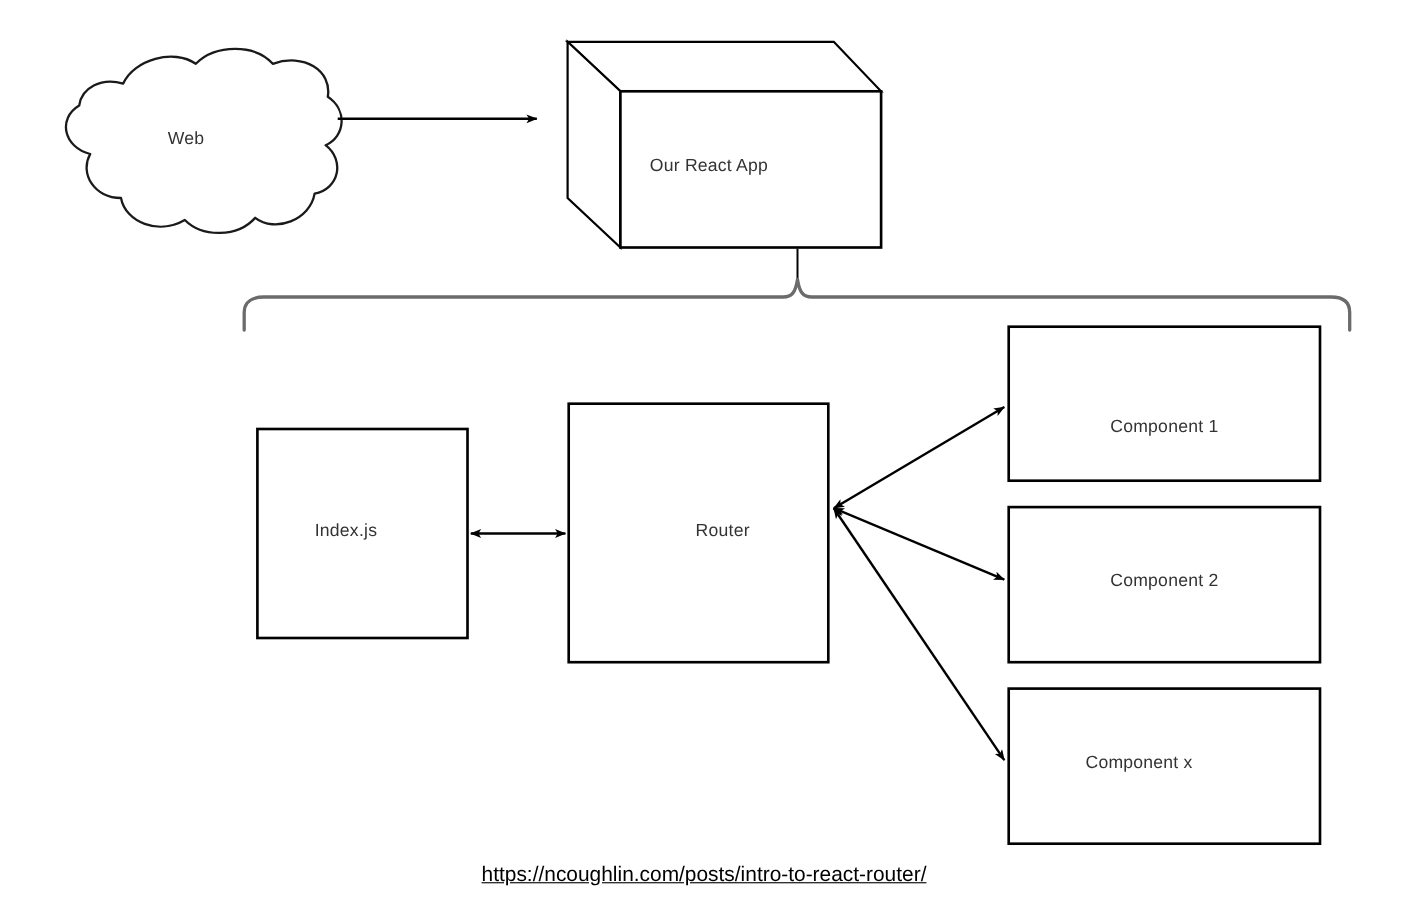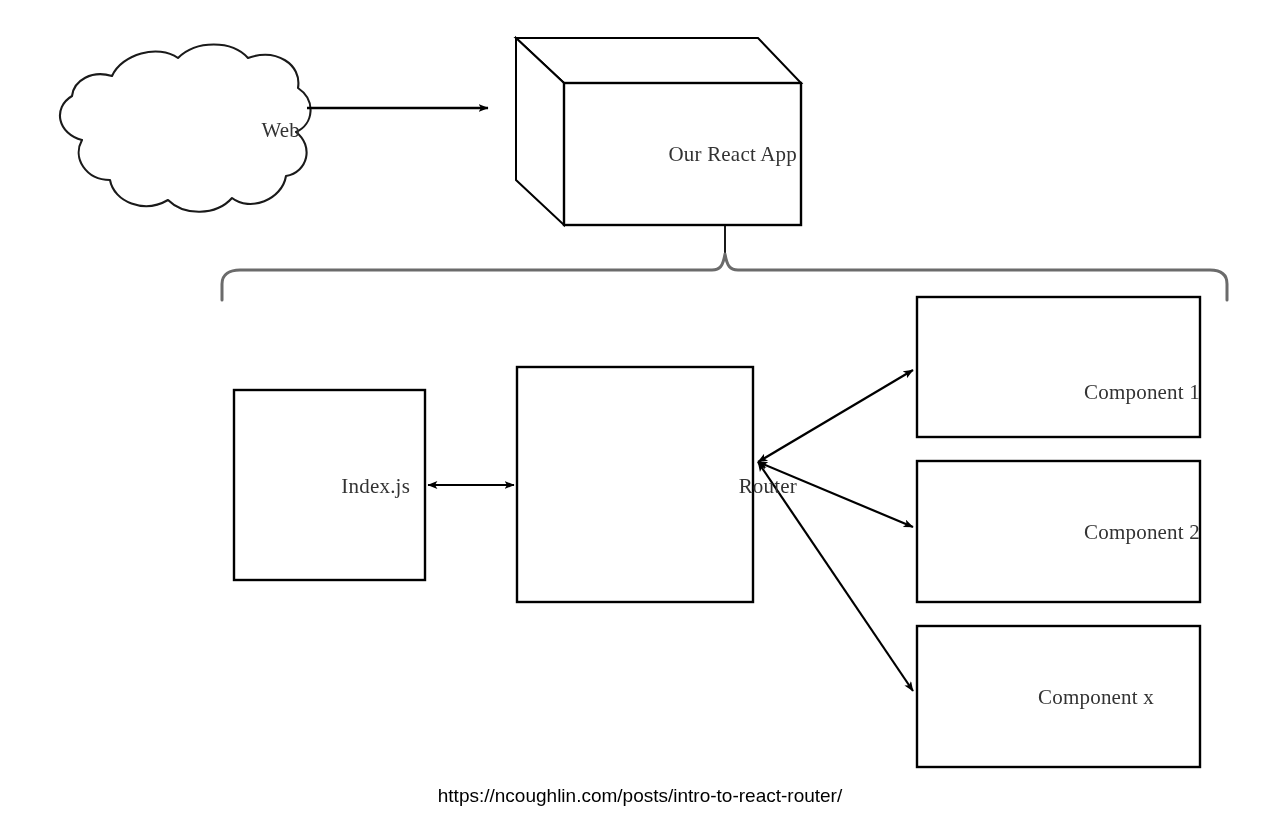--- a/index.html
+++ b/index.html
@@ -21,24 +21,24 @@
   }
   #diagram-svg {
     position: absolute;
     left: 0;
     top: 0;
     width: 1280px;
     height: 830px;
   }
   .node-label {
     position: absolute;
-    font-family: Liberation Serif, serif;
-    font-size: 21px;
+    font-family: Liberation Sans, sans-serif;
+    font-size: 16px;
     color: #333333;
-    text-align: right;
+    text-align: center;
     white-space: nowrap;
     letter-spacing: 0.2px;
     pointer-events: none;
   }
   .caption {
     position: absolute;
     font-family: "Liberation Sans", sans-serif;
     font-size: 19px;
     color: #000000;
     text-align: center;
@@ -135,33 +135,33 @@
     <g>
       <line x1="758" y1="462" x2="913" y2="527" stroke="#000000" stroke-width="2.2" marker-start="url(#arrowFilledStart)" marker-end="url(#arrowFilled)"></line>
     </g>
     <g>
       <line x1="758" y1="462" x2="913" y2="691" stroke="#000000" stroke-width="2.2" marker-start="url(#arrowFilledStart)" marker-end="url(#arrowFilled)"></line>
     </g>
   </svg>
 
   <div class="node-label" style="left:38px; top:118px; width:262px;">Web</div>
 
-  <div class="node-label" style="left:596px; top:142px; width:201px;">Our React App</div>
+  <div class="node-label" style="left:544px; top:142px; width:201px;">Our React App</div>
 
   <div class="node-label" style="left:219px; top:474px; width:191px;">Index.js</div>
 
   <div class="node-label" style="left:517px; top:474px; width:280px;">Router</div>
 
   <div class="node-label" style="left:917px; top:356px; width:283px;margin-top:24px;">Component 1</div>
 
   <div class="node-label" style="left:917px; top:520px; width:283px;">Component 2</div>
 
   <div class="node-label" style="left:917px; top:685px; width:237px;">Component x</div>
 
-  <div class="caption" style="left:0px; top:785px; width:1280px;">https://ncoughlin.com/posts/intro-to-react-router/</div>
+  <div class="caption" style="left:0px; top:785px; width:1280px;text-decoration:underline;">https://ncoughlin.com/posts/intro-to-react-router/</div>
 
   <div class="hit" style="left:38px; top:50px; width:262px; height:168px;"></div>
   <div class="hit" style="left:516px; top:38px; width:285px; height:188px;"></div>
   <div class="hit" style="left:234px; top:390px; width:191px; height:190px;"></div>
   <div class="hit" style="left:517px; top:367px; width:236px; height:235px;"></div>
   <div class="hit" style="left:917px; top:297px; width:283px; height:140px;"></div>
   <div class="hit" style="left:917px; top:461px; width:283px; height:141px;"></div>
   <div class="hit" style="left:917px; top:626px; width:283px; height:141px;"></div>
 
 </div>

